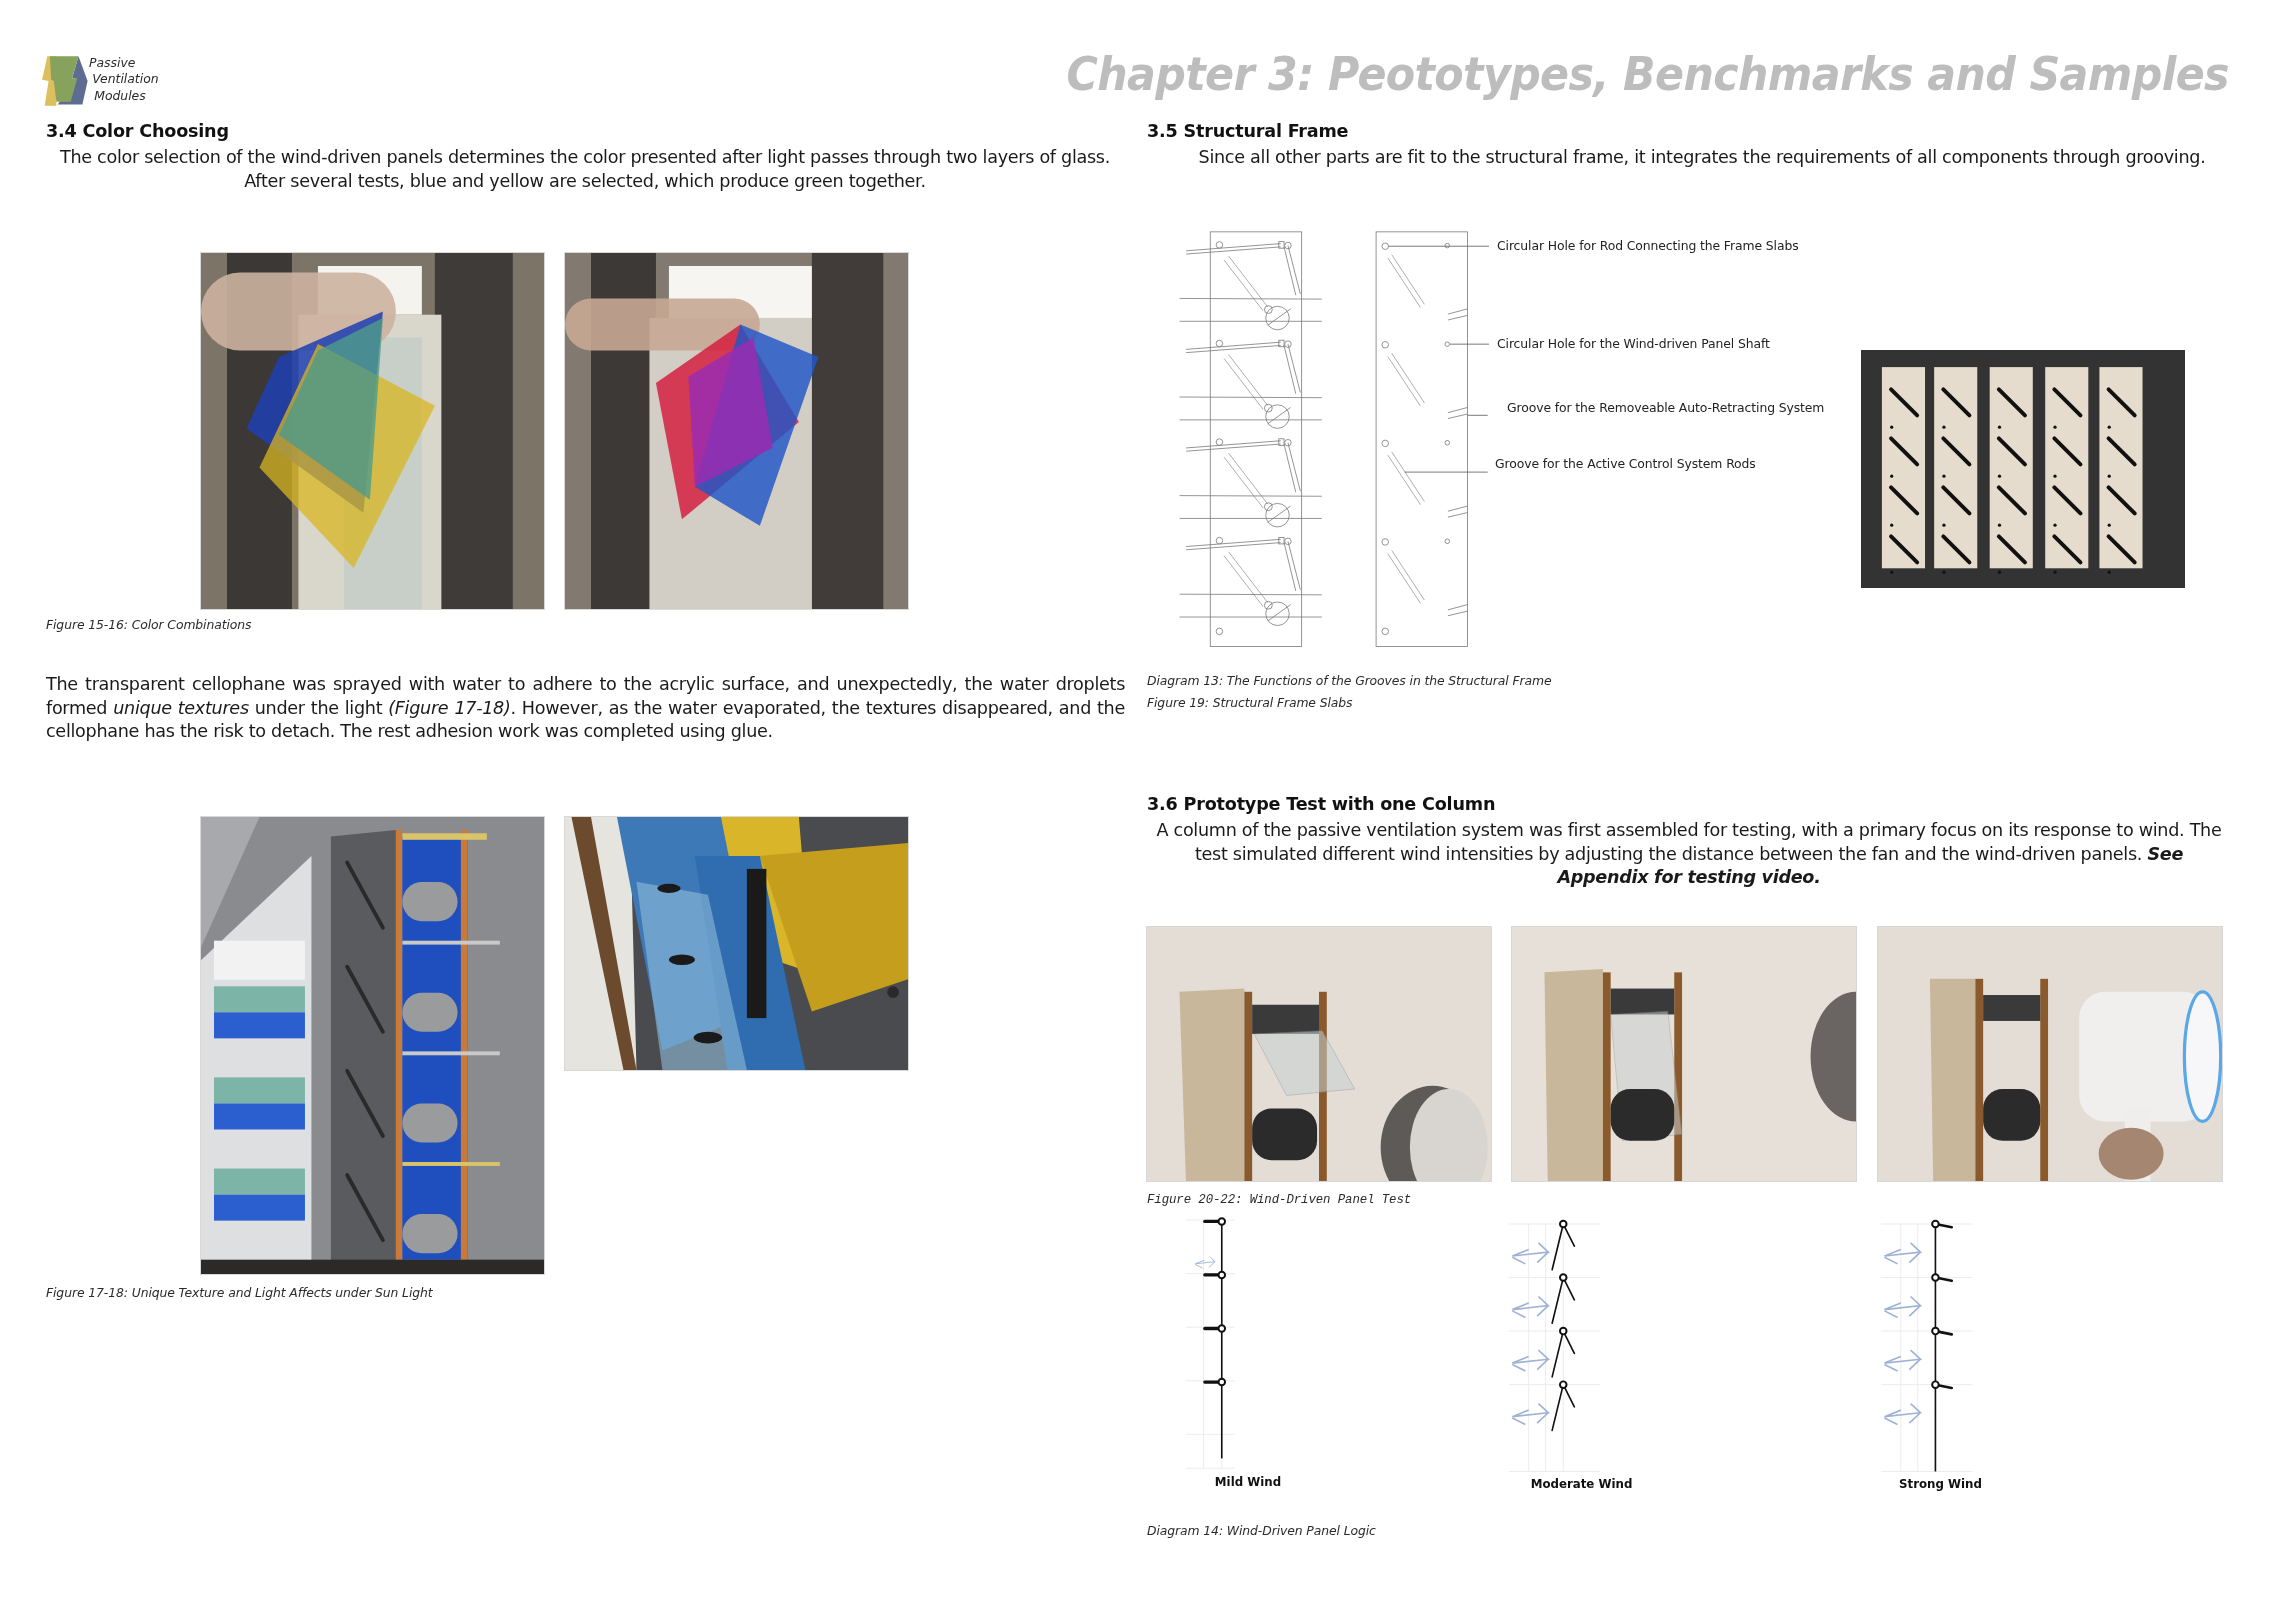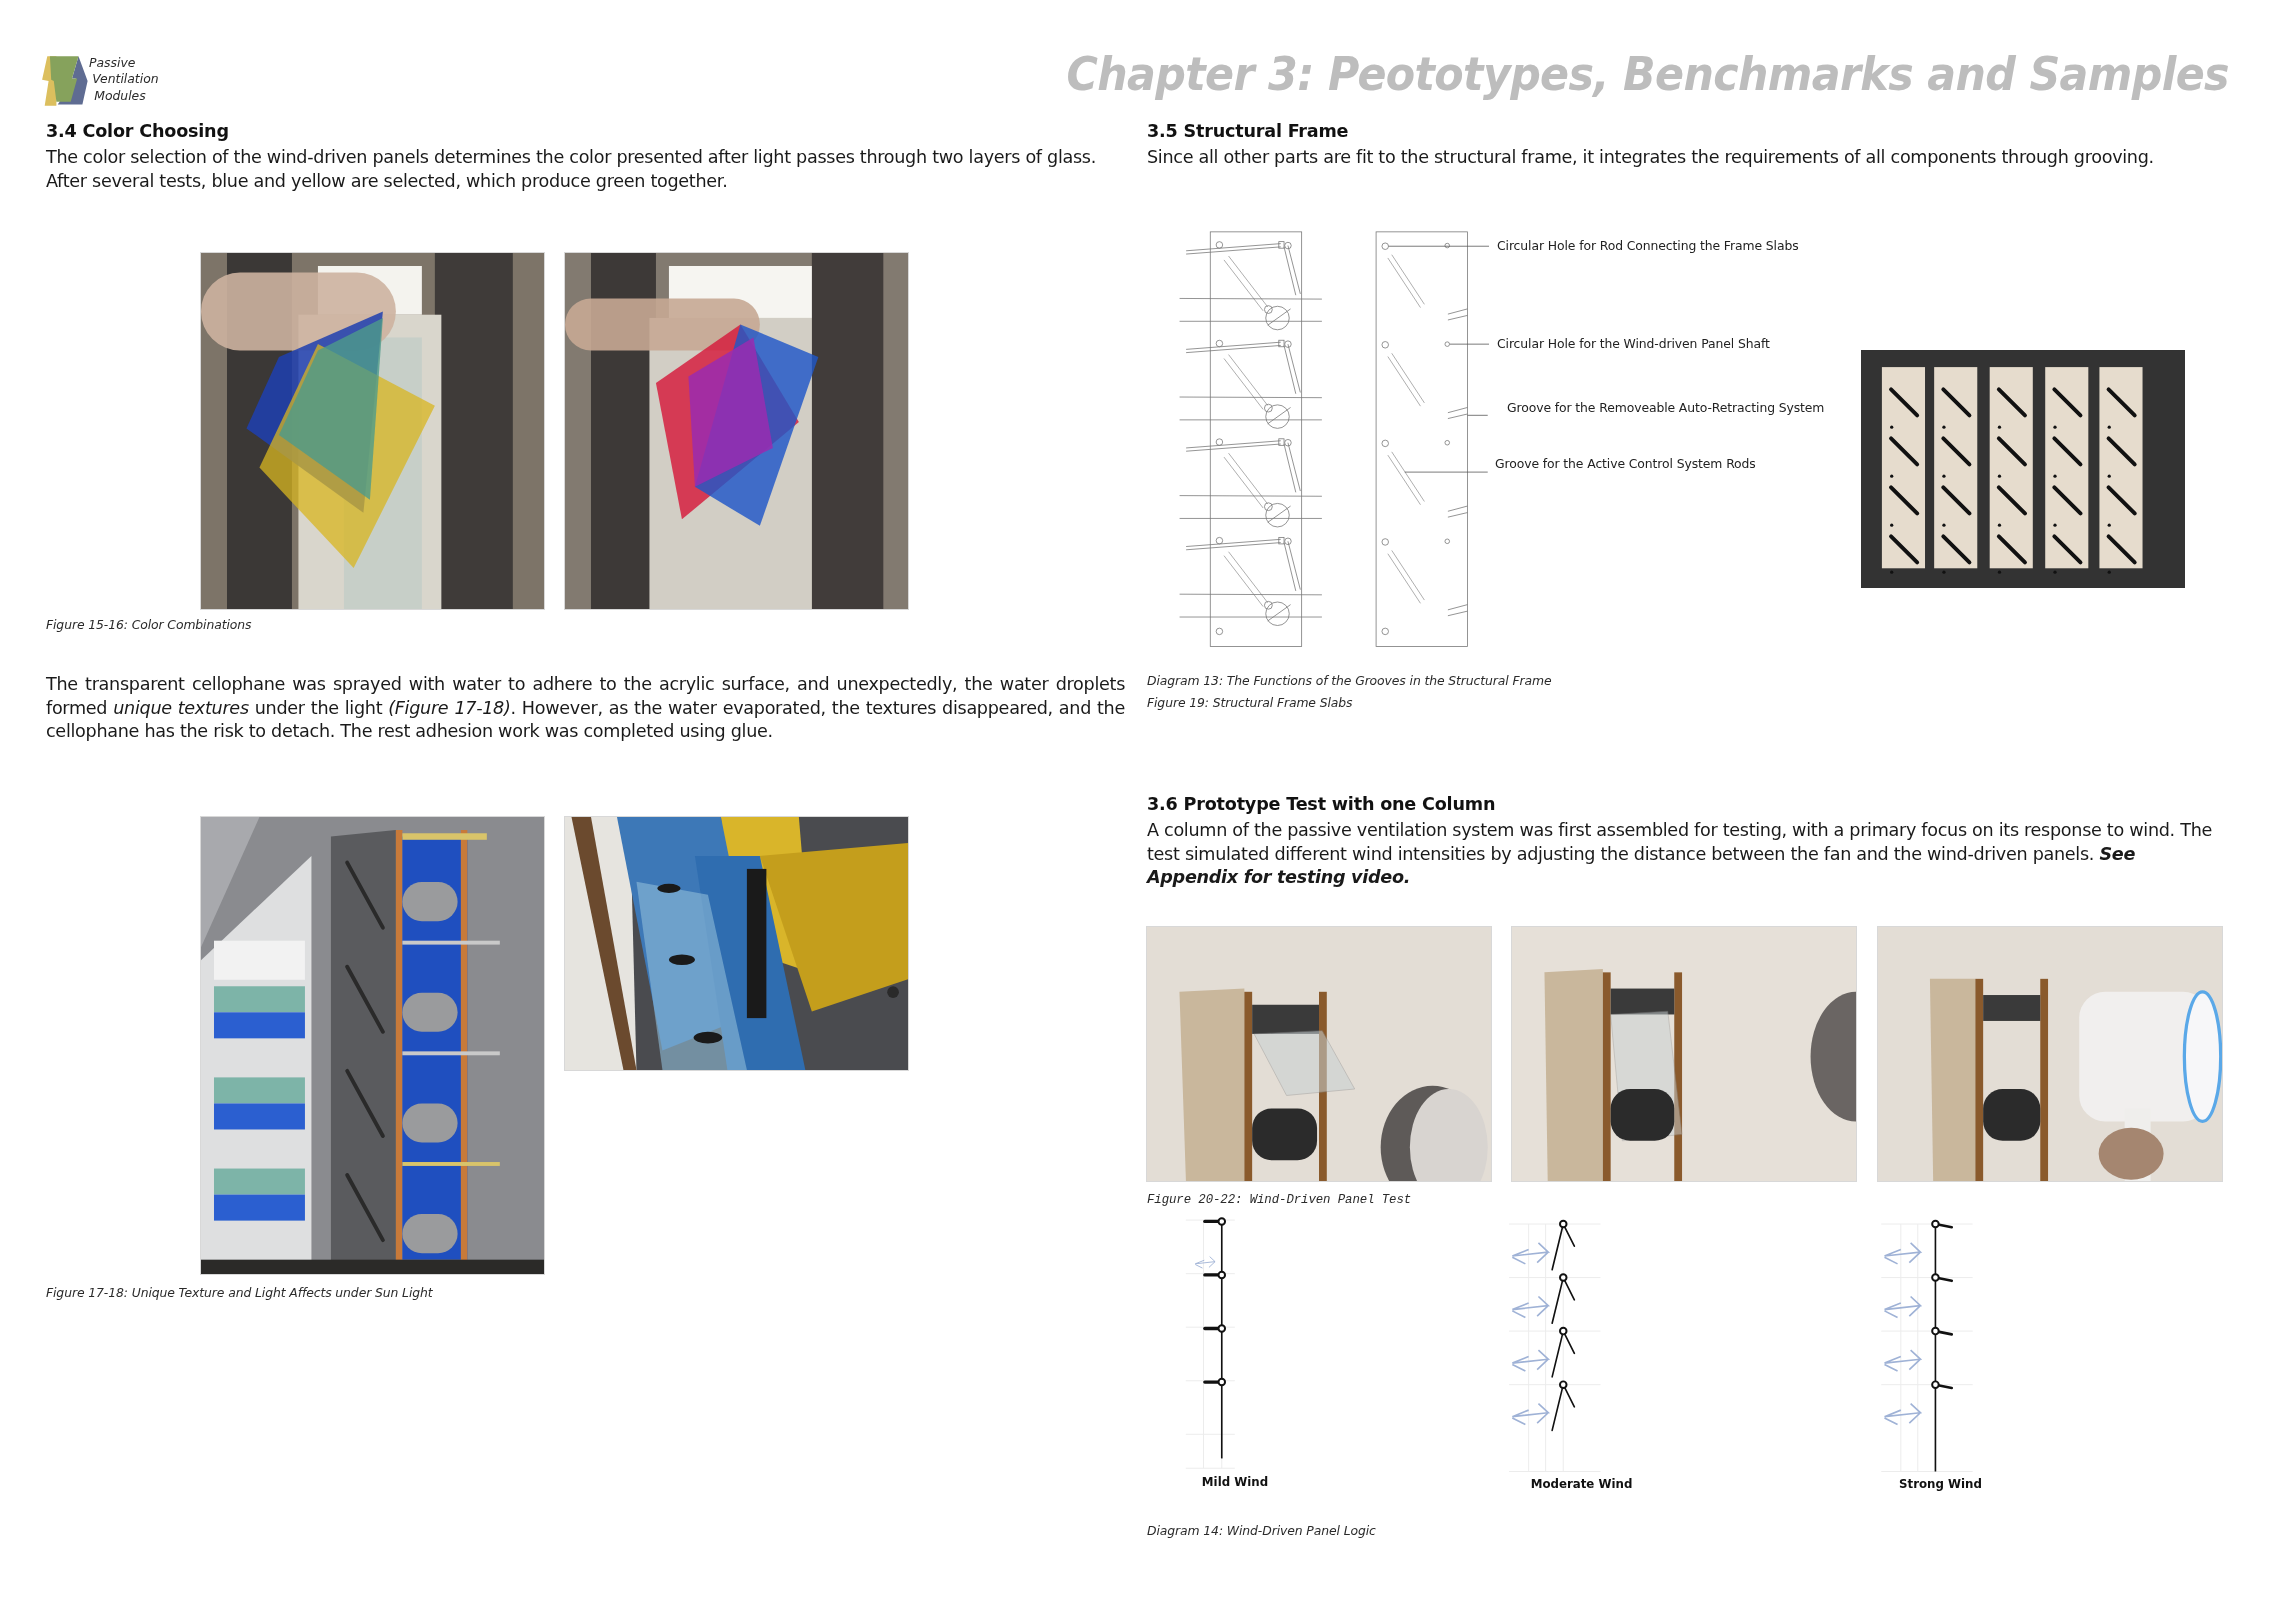--- a/index.html
+++ b/index.html
@@ -13,21 +13,21 @@
   .logo-text { position: absolute; left: 47px; top: 0; font-style: italic; font-size: 12.4px; line-height: 16.3px; color: #2b2b2b; }
   .logo-text span { display: block; }
   .logo-text span:nth-child(2) { padding-left: 3.3px; }
   .logo-text span:nth-child(3) { padding-left: 5.2px; }
 
   
   .chapter-title { right: 55px; top: 47px; font-size: 46px; font-weight: bold; font-style: italic; color: #bdbdbd; letter-spacing: -0.7px; white-space: nowrap; transform: scaleX(0.93); transform-origin: right center; }
 
   
   .h2 { font-weight: bold; font-size: 17.6px; color: #111; letter-spacing: -0.2px; }
-  .para { font-size: 17.6px; line-height: 23.5px; color: #1a1a1a; letter-spacing: -0.3px; }
+  .para { font-size: 17.6px; line-height: 23.5px; color: #1a1a1a; letter-spacing: -0.3px; text-align: center; }
   .para.justify { text-align: justify; }
   .para i { }
   .para b { font-weight: bold; font-style: italic; }
   .caption { font-size: 12.4px; font-style: italic; color: #2b2b2b; letter-spacing: -0.1px; white-space: nowrap; text-align: center; }
 
   
   .photo { overflow: hidden; border: 0.7px solid #d8d8d8; }
   .photo svg { display: block; width: 100%; height: 100%; }
 
   
@@ -373,19 +373,19 @@
           <use href="#arrow"></use>
         </g>
       <g transform="translate(5,219)">
           <use href="#arrow"></use>
         </g>
       <g transform="translate(5,301)">
           <use href="#arrow"></use>
         </g>
     </g>
   </svg>
-  <div class="abs wind-label" style="left:33px; top:268px; width:78px;">Mild Wind</div>
+  <div class="abs wind-label" style="left:46px; top:268px; width:78px;">Mild Wind</div>
   <div class="abs wind-label" style="left:366px; top:270px; width:105px;">Moderate Wind</div>
   <div class="abs wind-label" style="left:732px; top:270px; width:91px;">Strong Wind</div>
 </div>
 
 <div class="abs caption" style="left:1147px; top:1523px;">Diagram 14: Wind-Driven Panel Logic</div>
 
 
 </body></html>

